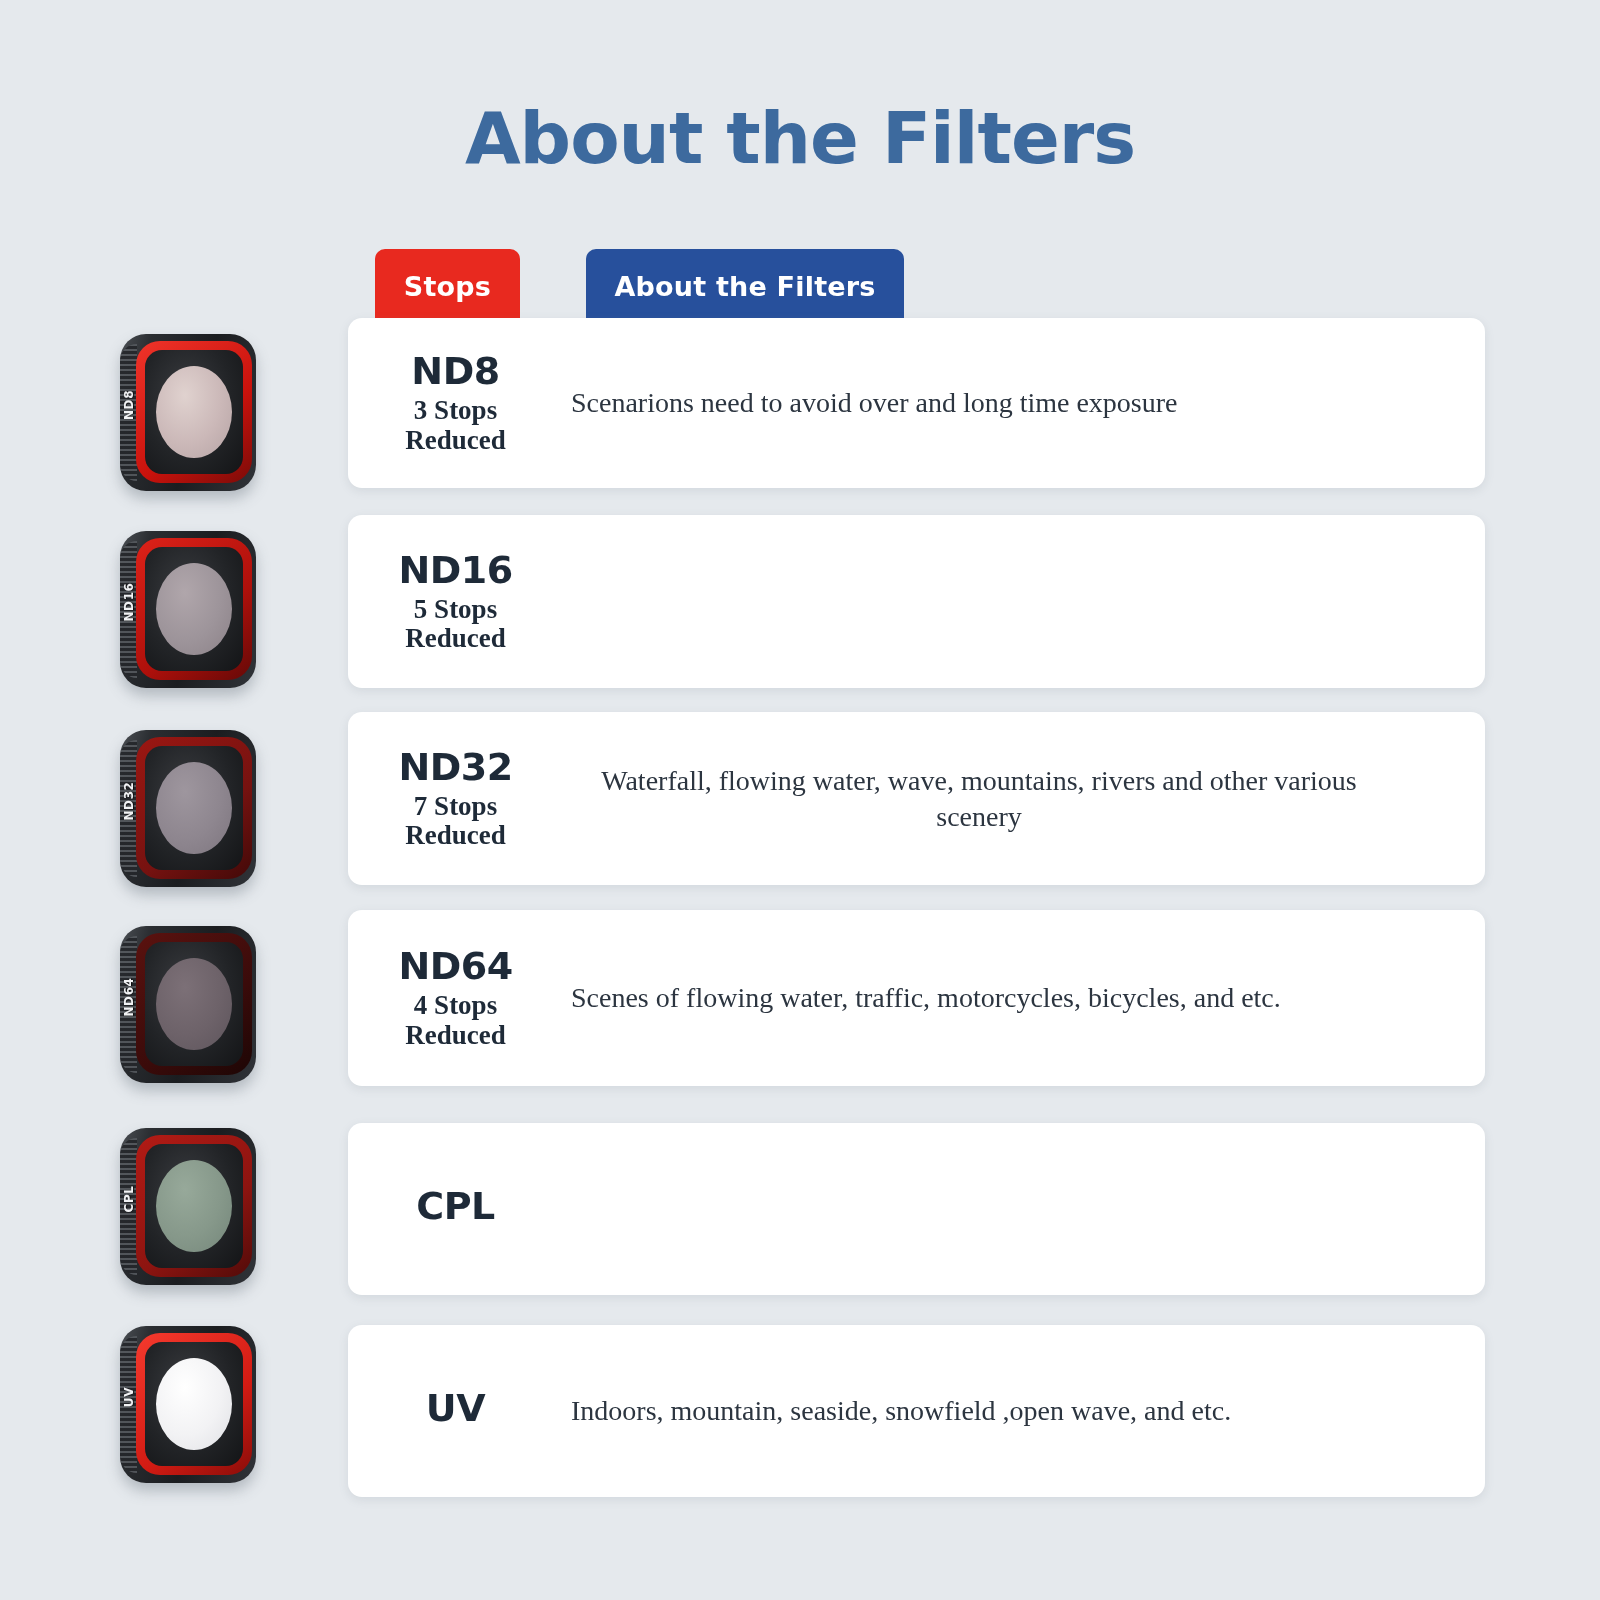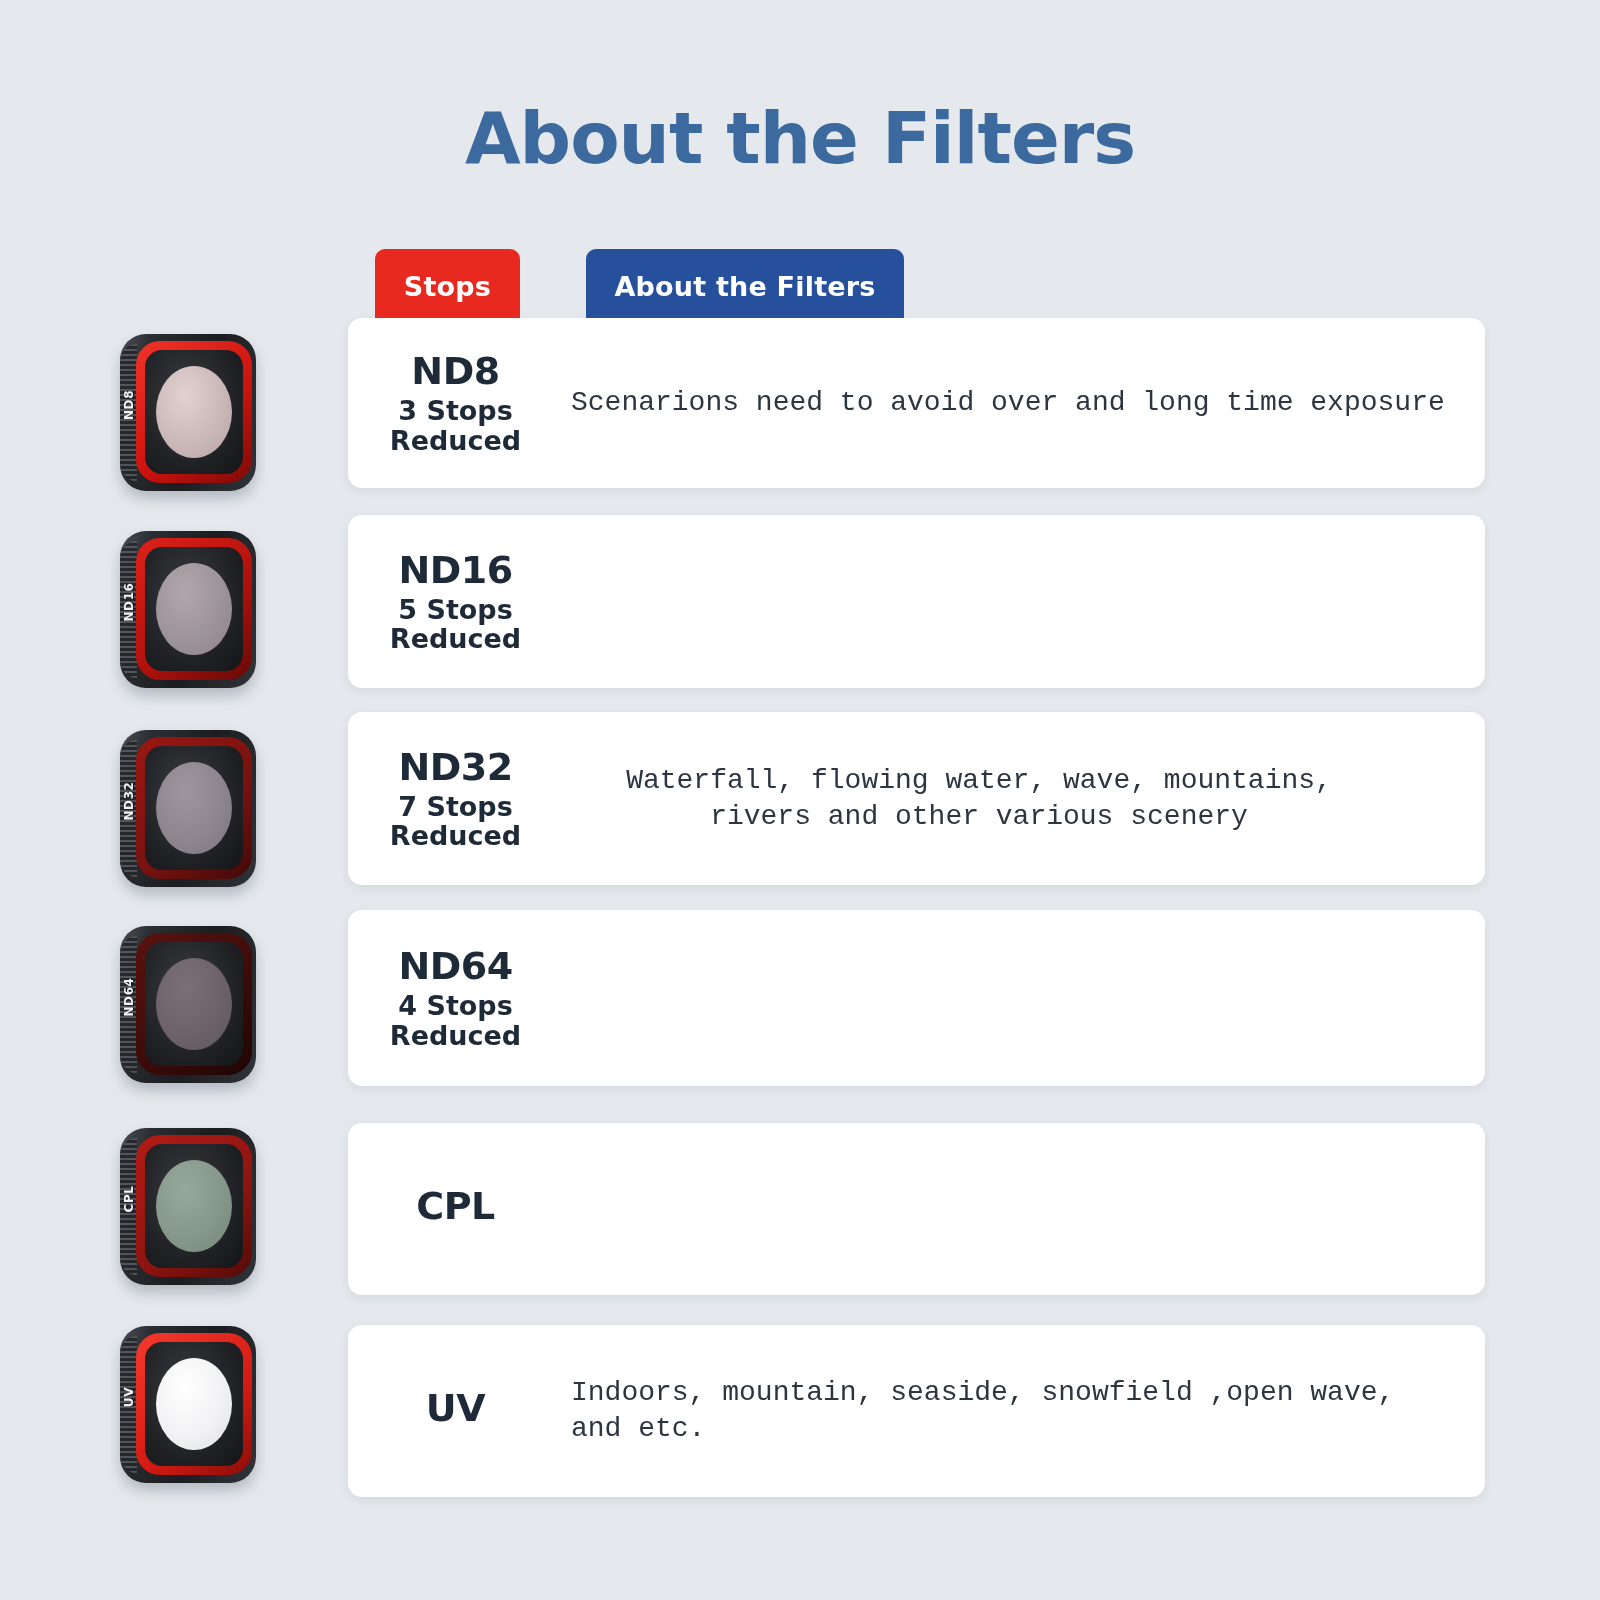--- a/index.html
+++ b/index.html
@@ -84,29 +84,30 @@
     font-weight: bold;
     line-height: 1.08;
     letter-spacing: -.5px;
   }
   .card .stops-sub {
     font-size: 27px;
     font-weight: bold;
     line-height: 1.08;
     margin-top: 4px;
     white-space: pre-line;
+    font-family: Liberation Serif, serif;
   }
   .card .desc-col {
     flex: 1 1 auto;
     padding-left: 8px;
     padding-right: 30px;
     color: #2c3540;
     font-size: 28px;
     line-height: 1.28;
-    font-family: Liberation Mono, monospace;
+    font-family: Liberation Serif, serif;
   }
 
   
   .filter-img {
     position: absolute;
     width: 152px;
     height: 165px;
   }
   .filter-body {
     position: absolute;
@@ -260,20 +261,21 @@
   </div>
   <div class="filter-label">ND64</div>
 </div>
 
 <div class="card" style="top:910px; height:176px;">
   <div class="stops-col">
     <div class="stops-name">ND64</div>
     <div class="stops-sub">4 Stops
 Reduced</div>
   </div>
+  <div class="desc-col">Scenes of flowing water, traffic, motorcycles, bicycles, and etc.</div>
 </div>
 
 <div class="filter-img" style="left:112px; top:1124px;">
   <div class="filter-body">
     <div class="filter-grip"></div>
     <div class="filter-ring" style="background:linear-gradient(140deg,#b31b15,#8d1410 60%,#520b09);">
       <div class="filter-bezel">
         <div class="filter-lens" style="background:radial-gradient(ellipse at 38% 32%, #97a99a 0%, #86988a 55%, #74867a 100%);"></div>
       </div>
     </div>

